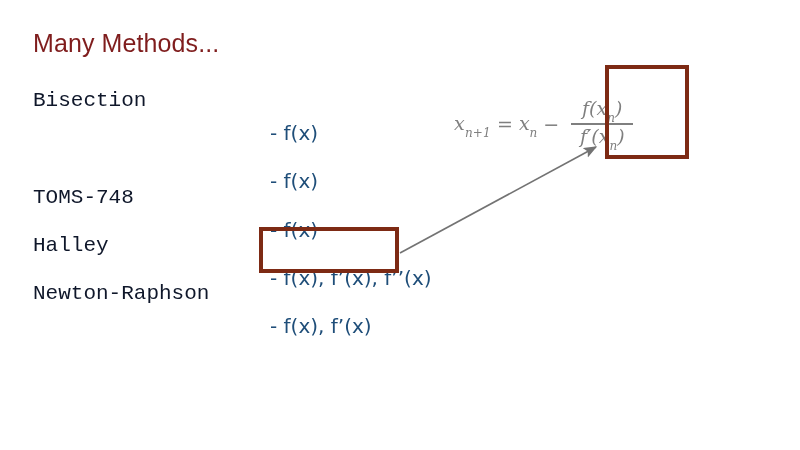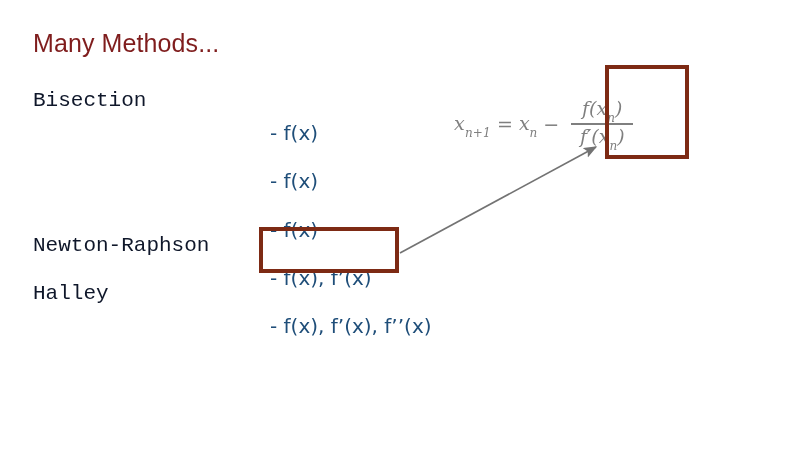--- a/index.html
+++ b/index.html
@@ -157,31 +157,32 @@
     <div class="method-row">
       <span class="method-name">Bisection</span>
       <span class="method-reqs">- f(x)</span>
     </div>
 
     <div class="method-row">
       <span class="method-reqs">- f(x)</span>
     </div>
 
     <div class="method-row">
+      <span class="method-name">TOMS-748</span>
       <span class="method-reqs">- f(x)</span>
+    </div>
+
+    <div class="method-row">
+      <span class="method-name">Halley</span>
+      <span class="method-reqs">- f(x), f’(x), f’’(x)</span>
     </div>
 
     <div class="method-row">
       <span class="method-name">Newton-Raphson</span>
       <span class="method-reqs">- f(x), f’(x)</span>
-    </div>
-
-    <div class="method-row">
-      <span class="method-name">Halley</span>
-      <span class="method-reqs">- f(x), f’(x), f’’(x)</span>
     </div>
 
   </div>
 
   <div class="highlight-box" id="newton-highlight-box"></div>
 
   <div id="newton-formula">
     <span class="lhs-term"><span>x</span><span class="sub">n+1</span></span>
     <span class="op">=</span>
     <span><span>x</span><span class="sub">n</span></span>

